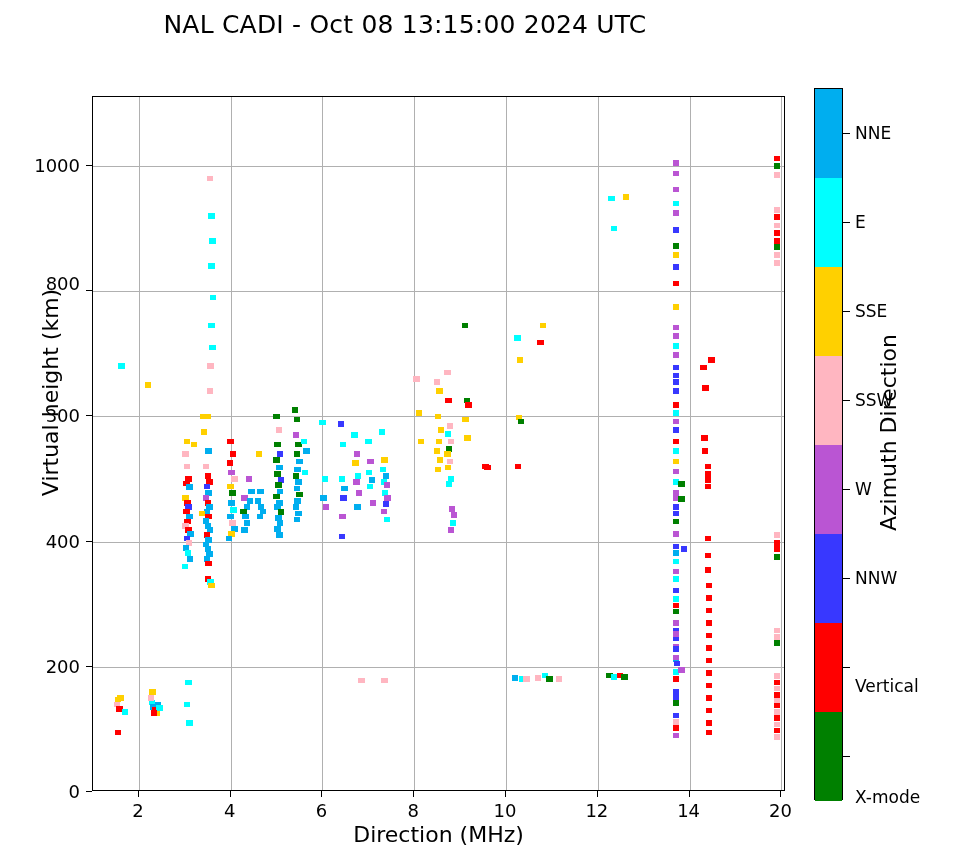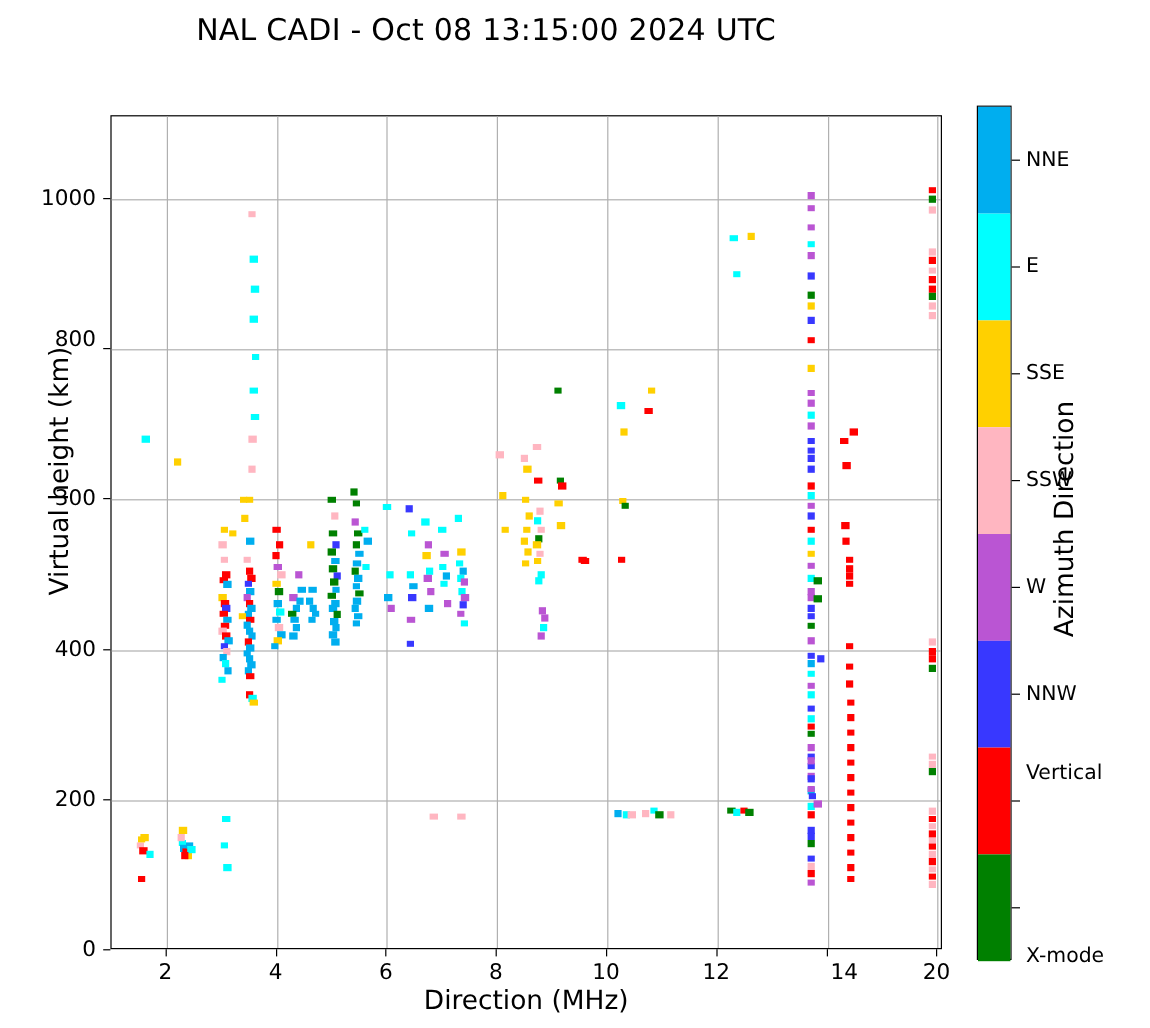--- a/index.html
+++ b/index.html
@@ -426,21 +426,21 @@
     <div class="xlab" style="left: 229.682px; top: 800px;">4</div>
     <div class="xtick" style="left: 321.47px; top: 791px;"></div>
     <div class="xlab" style="left: 321.47px; top: 800px;">6</div>
     <div class="xtick" style="left: 413.258px; top: 791px;"></div>
     <div class="xlab" style="left: 413.258px; top: 800px;">8</div>
     <div class="xtick" style="left: 505.046px; top: 791px;"></div>
     <div class="xlab" style="left: 505.046px; top: 800px;">10</div>
     <div class="xtick" style="left: 596.834px; top: 791px;"></div>
     <div class="xlab" style="left: 596.834px; top: 800px;">12</div>
     <div class="xtick" style="left: 688.623px; top: 791px;"></div>
-    <div class="xlab" style="left: 688.623px; top: 800px; margin-left: 15px;">14</div>
+    <div class="xlab" style="left: 688.623px; top: 800px;">14</div>
     <div class="xtick" style="left: 780.411px; top: 791px;"></div>
     <div class="xlab" style="left: 780.411px; top: 800px;">20</div>
     <div class="ytick" style="top: 791px; left: 86px;"></div>
     <div class="ylab" style="top: 791px; right: 878px;">0</div>
     <div class="ytick" style="top: 665.775px; left: 86px;"></div>
     <div class="ylab" style="top: 665.775px; right: 878px;">200</div>
     <div class="ytick" style="top: 540.55px; left: 86px;"></div>
     <div class="ylab" style="top: 540.55px; right: 878px;">400</div>
     <div class="ytick" style="top: 415.324px; left: 86px;"></div>
     <div class="ylab" style="top: 415.324px; right: 878px;">300</div>
@@ -470,17 +470,17 @@
     <div class="cblab" style="top: 221.5px;">E</div>
     <div class="cbtick" style="top: 310.5px;"></div>
     <div class="cblab" style="top: 310.5px;">SSE</div>
     <div class="cbtick" style="top: 399.5px;"></div>
     <div class="cblab" style="top: 399.5px;">SSW</div>
     <div class="cbtick" style="top: 488.5px;"></div>
     <div class="cblab" style="top: 488.5px;">W</div>
     <div class="cbtick" style="top: 577.5px;"></div>
     <div class="cblab" style="top: 577.5px;">NNW</div>
     <div class="cbtick" style="top: 666.5px;"></div>
-    <div class="cblab" style="top: 644px; text-align: center;">Vertical</div>
+    <div class="cblab" style="top: 686px; text-align: center;">Vertical</div>
     <div class="cbtick" style="top: 755.5px;"></div>
     <div class="cblab" style="top: 797px;">X-mode</div>
   </div>
 <div id="cbar-title">Azimuth Direction</div>
 
 </body></html>

